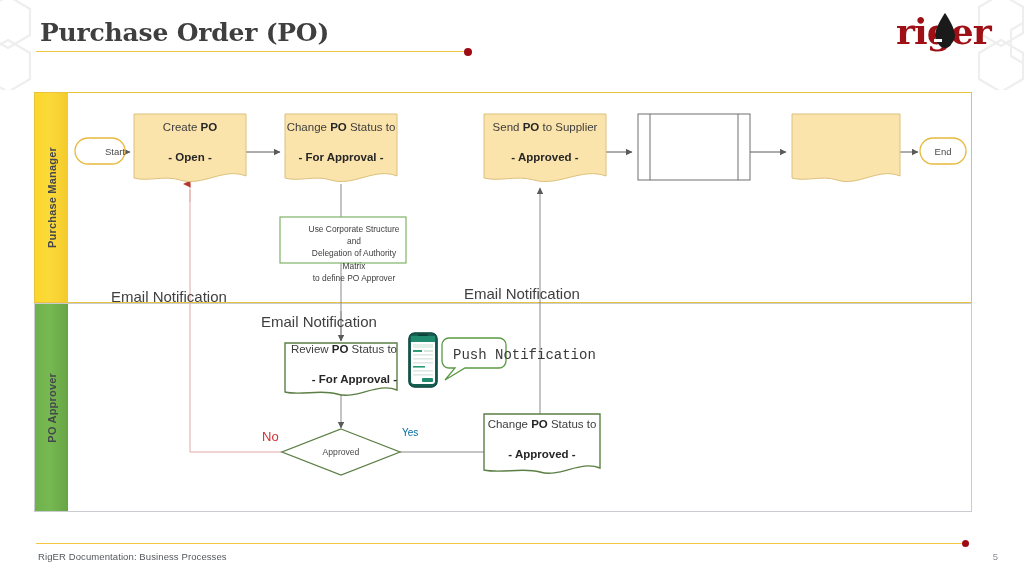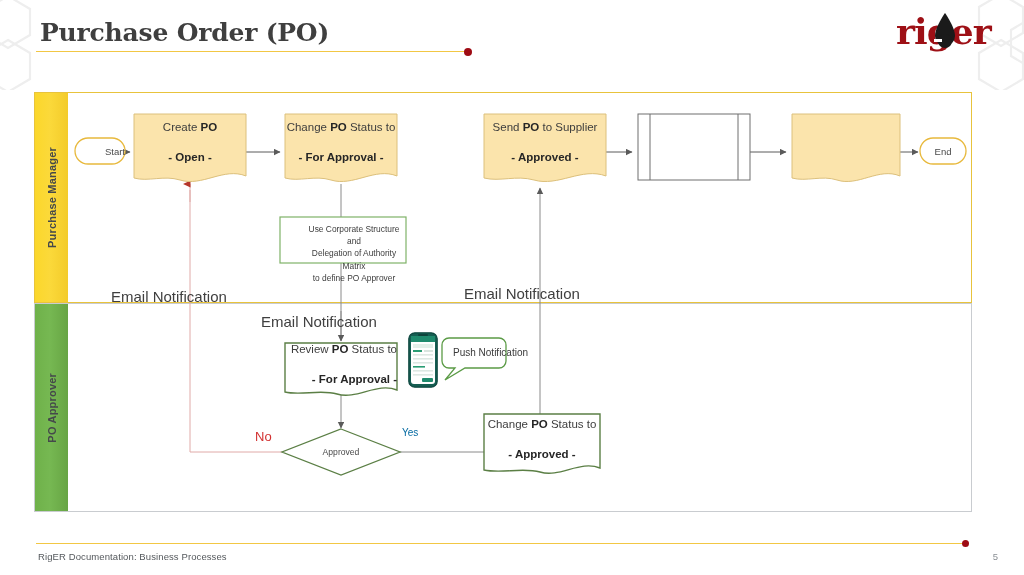--- a/index.html
+++ b/index.html
@@ -92,21 +92,21 @@
   .edge-label.yes{font-size:10px;color:#0369a1;}
   .term-label{
     position:absolute;font-size:9.5px;color:#4a4a4a;white-space:nowrap;
     text-align:center;
   }
   .note-text{
     position:absolute;box-sizing:border-box;text-align:center;
     font-size:8.4px;color:#3d3d3d;line-height:1.45;padding:3px 2px;
   }
   .callout-text{
-    position:absolute;font-size:10px;color:#3a3a3a;white-space:nowrap;
+    position:absolute;font-size:14px;color:#3a3a3a;white-space:nowrap;font-family:Liberation Mono, monospace;
   }
   .diamond-text{
     position:absolute;font-size:8.6px;color:#4a4a4a;white-space:nowrap;text-align:center;
   }
   
   .phone{position:absolute;}
 </style>
 </head>
 <body>
 
@@ -276,21 +276,21 @@
       <div>Use Corporate Structure and</div>
       <div>Delegation of Authority Matrix</div>
       <div>to define PO Approver</div>
     </div>
 
     <div class="callout-text" style="left:419px;top:255px;">Push Notification</div>
 
     <div class="edge-label" style="left:77px;top:196px;">Email Notification</div>
     <div class="edge-label" style="left:430px;top:193px;">Email Notification</div>
     <div class="edge-label" style="left:227px;top:221px;">Email Notification</div>
-    <div class="edge-label red" style="left:221px;top:337px;">No</div>
+    <div class="edge-label red" style="left:228px;top:337px;">No</div>
     <div class="edge-label yes" style="left:368px;top:335px;">Yes</div>
 
   </div>
 
   <div class="footer-rule"></div>
   <div class="footer-dot"></div>
   <div class="footer-text">RigER Documentation: Business Processes</div>
   <div class="footer-page">5</div>
 
 </div>

